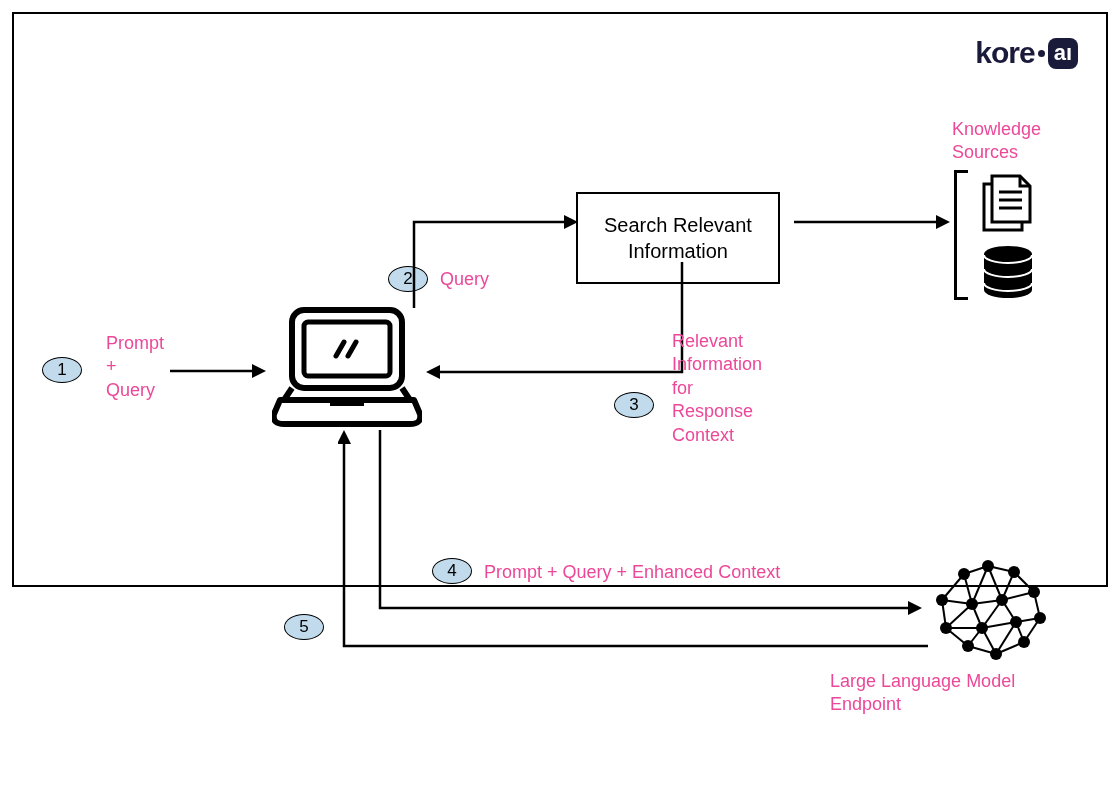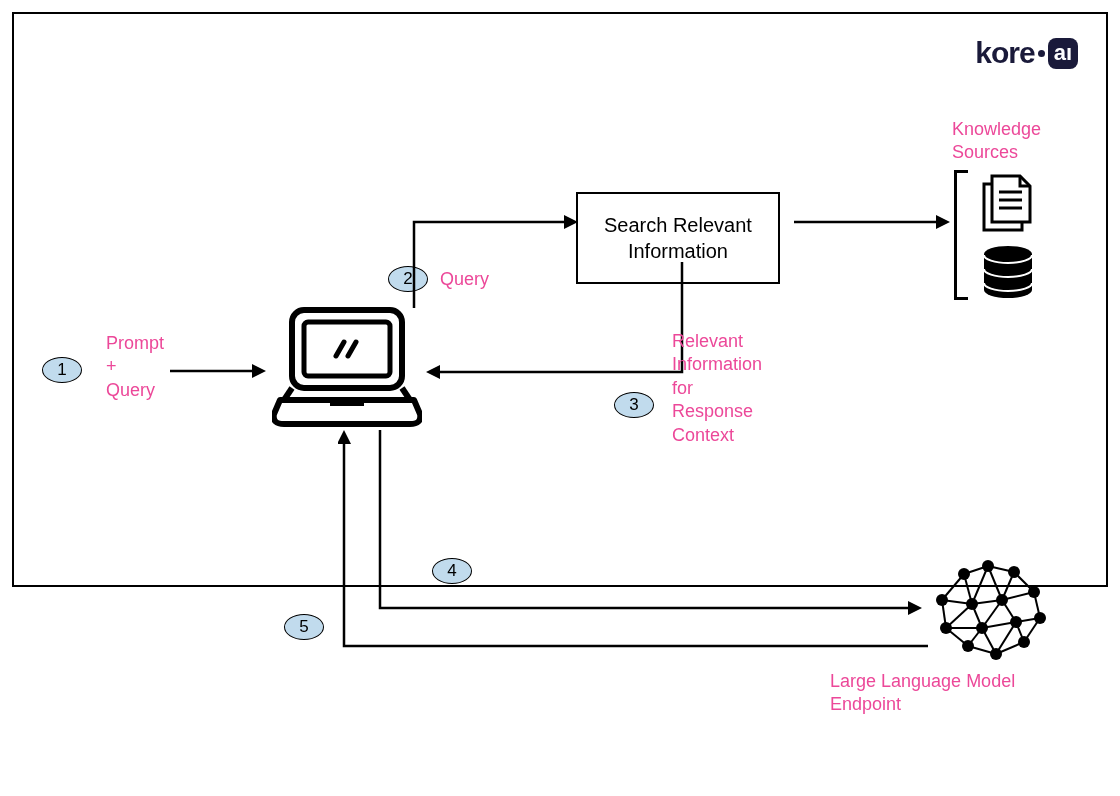--- a/index.html
+++ b/index.html
@@ -194,20 +194,21 @@
   </div>
   <div class="abs label" style="left:658px; top:316px; white-space:pre;">Relevant
 Information
 for
 Response
 Context</div>
 
   <div class="abs" style="left:418px; top:544px;">
     <span class="step-badge">4</span>
   </div>
+  <div class="abs label" style="left:470px; top:547px;">Prompt  + Query + Enhanced Context</div>
 
   <svg class="abs" style="left:360px; top:416px;" width="550" height="190">
     <polyline points="6,0 6,178 534,178" fill="none" stroke="#000" stroke-width="2.5"></polyline>
     <polygon points="534,171 548,178 534,185" fill="#000"></polygon>
   </svg>
 
   <svg class="abs" style="left:324px; top:414px;" width="596" height="228">
     <polyline points="590,218 6,218 6,16" fill="none" stroke="#000" stroke-width="2.5"></polyline>
     <polygon points="-1,16 6,2 13,16" fill="#000"></polygon>
   </svg>

